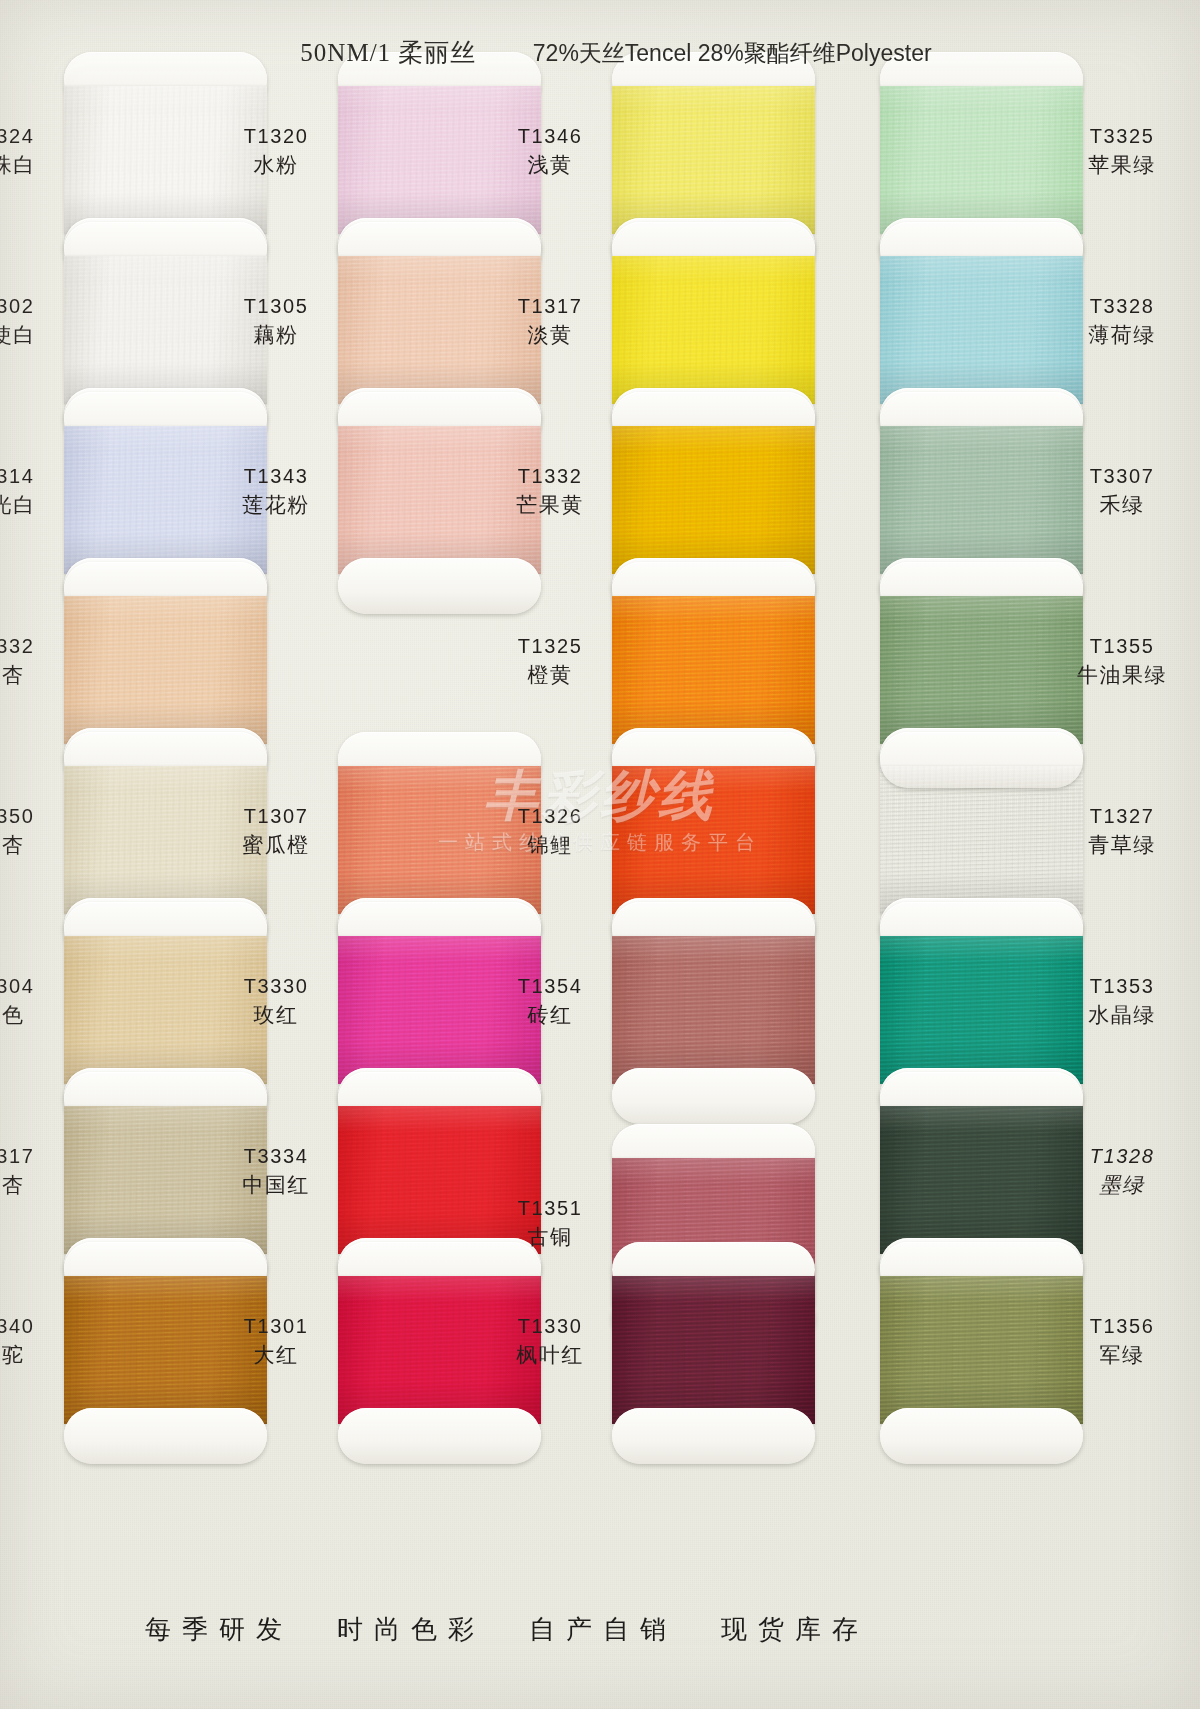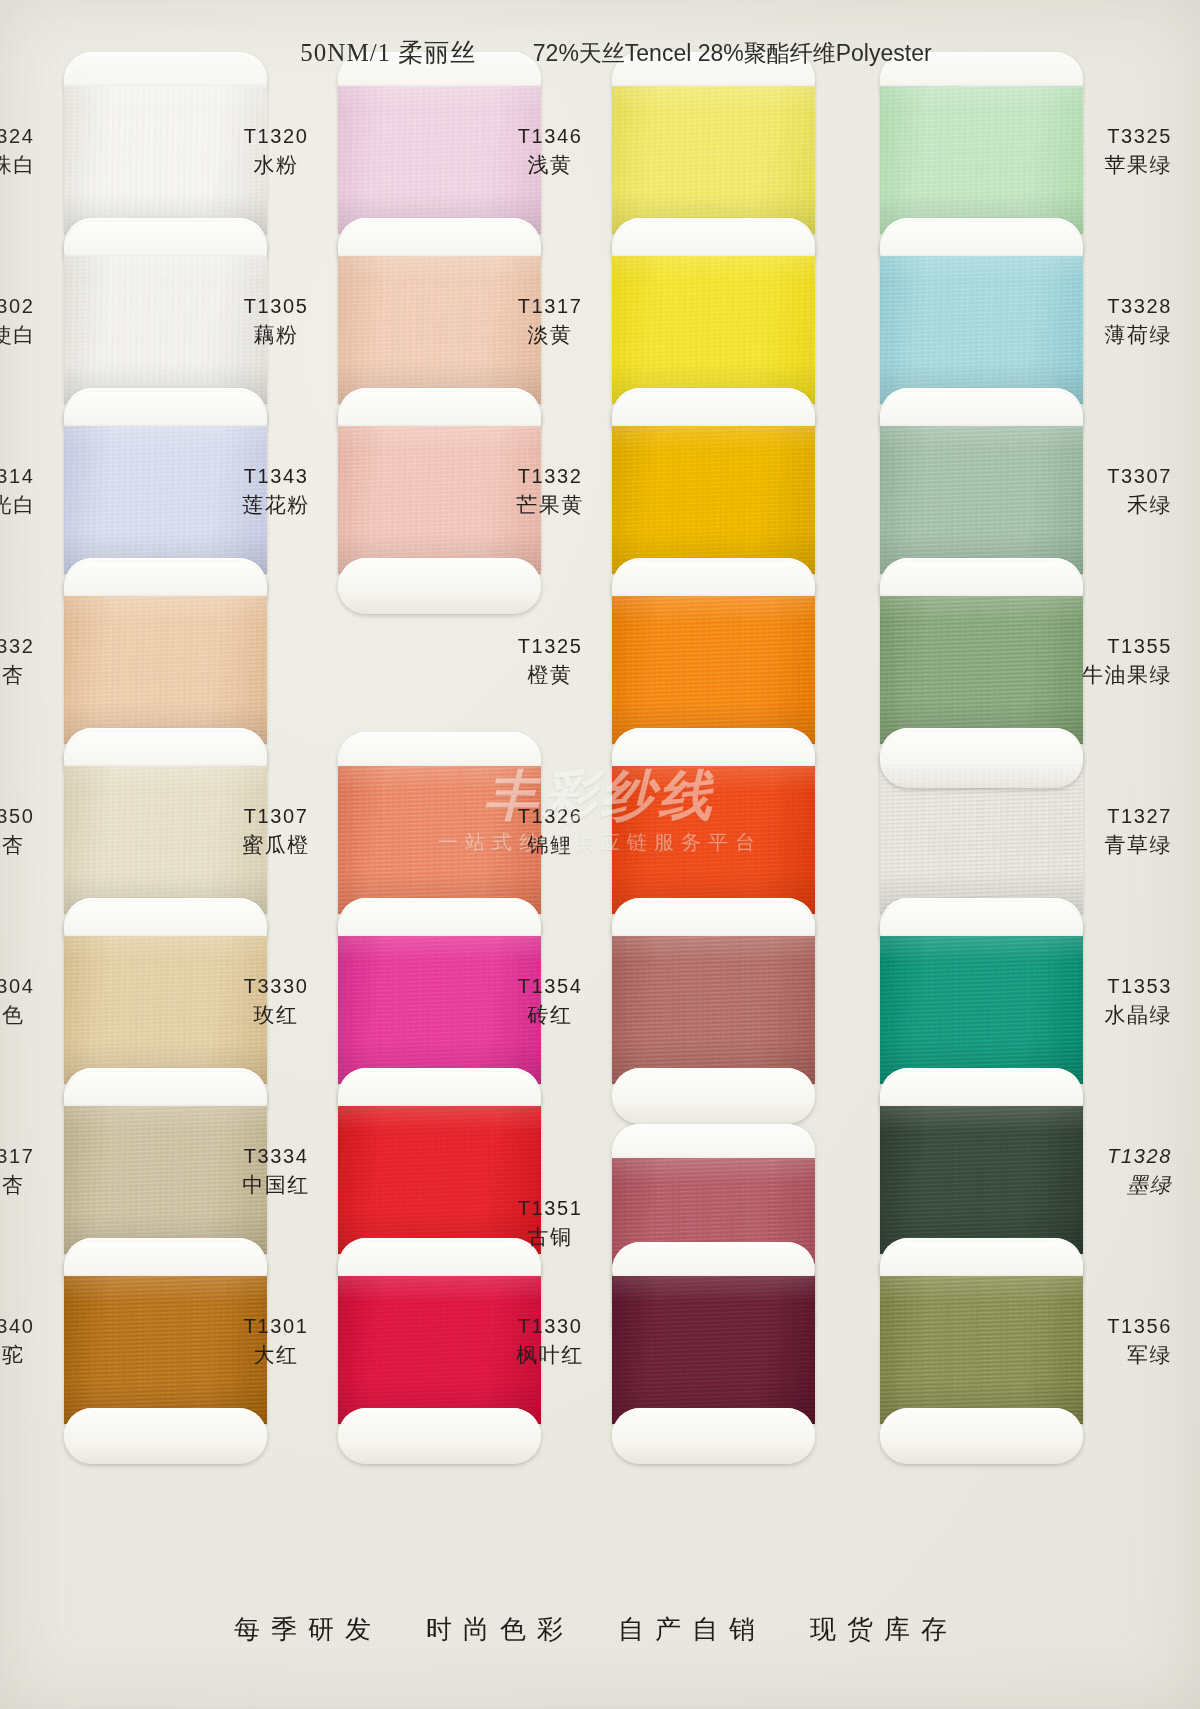--- a/index.html
+++ b/index.html
@@ -178,21 +178,21 @@
   .label .name {
     font-family: "Liberation Sans", sans-serif;
     font-size: 21px;
     letter-spacing: 1.5px;
     white-space: nowrap;
   }
 
   
   .label.left  { left: -104px; top: 44px; }
   
-  .label.right { left: 214px;  top: 44px; text-align: right; }
+  .label.right { left: 214px;  top: 44px; }
   .col-3 .label.right { left: 200px; }
 
   
   #watermark {
     position: absolute;
     left: 50%; top: 760px;
     transform: translateX(-50%);
     width: 640px;
     text-align: center;
     z-index: 4;
@@ -215,21 +215,21 @@
     letter-spacing: 7px;
     margin-top: -4px;
     text-shadow: 0 1px 1px rgba(120,118,110,.28);
   }
 
   
   #footer {
     position: absolute;
     left: 0; top: 1612px;
     width: 980px;
-    text-align: right;
+    text-align: center;
     z-index: 6;
     padding-left: 34px;
   }
   #footer .f-item {
     display: inline-block;
     font-family: "Liberation Sans", sans-serif;
     font-size: 26px;
     color: #1f1d1b;
     letter-spacing: 11px;
     margin: 0 22px;

